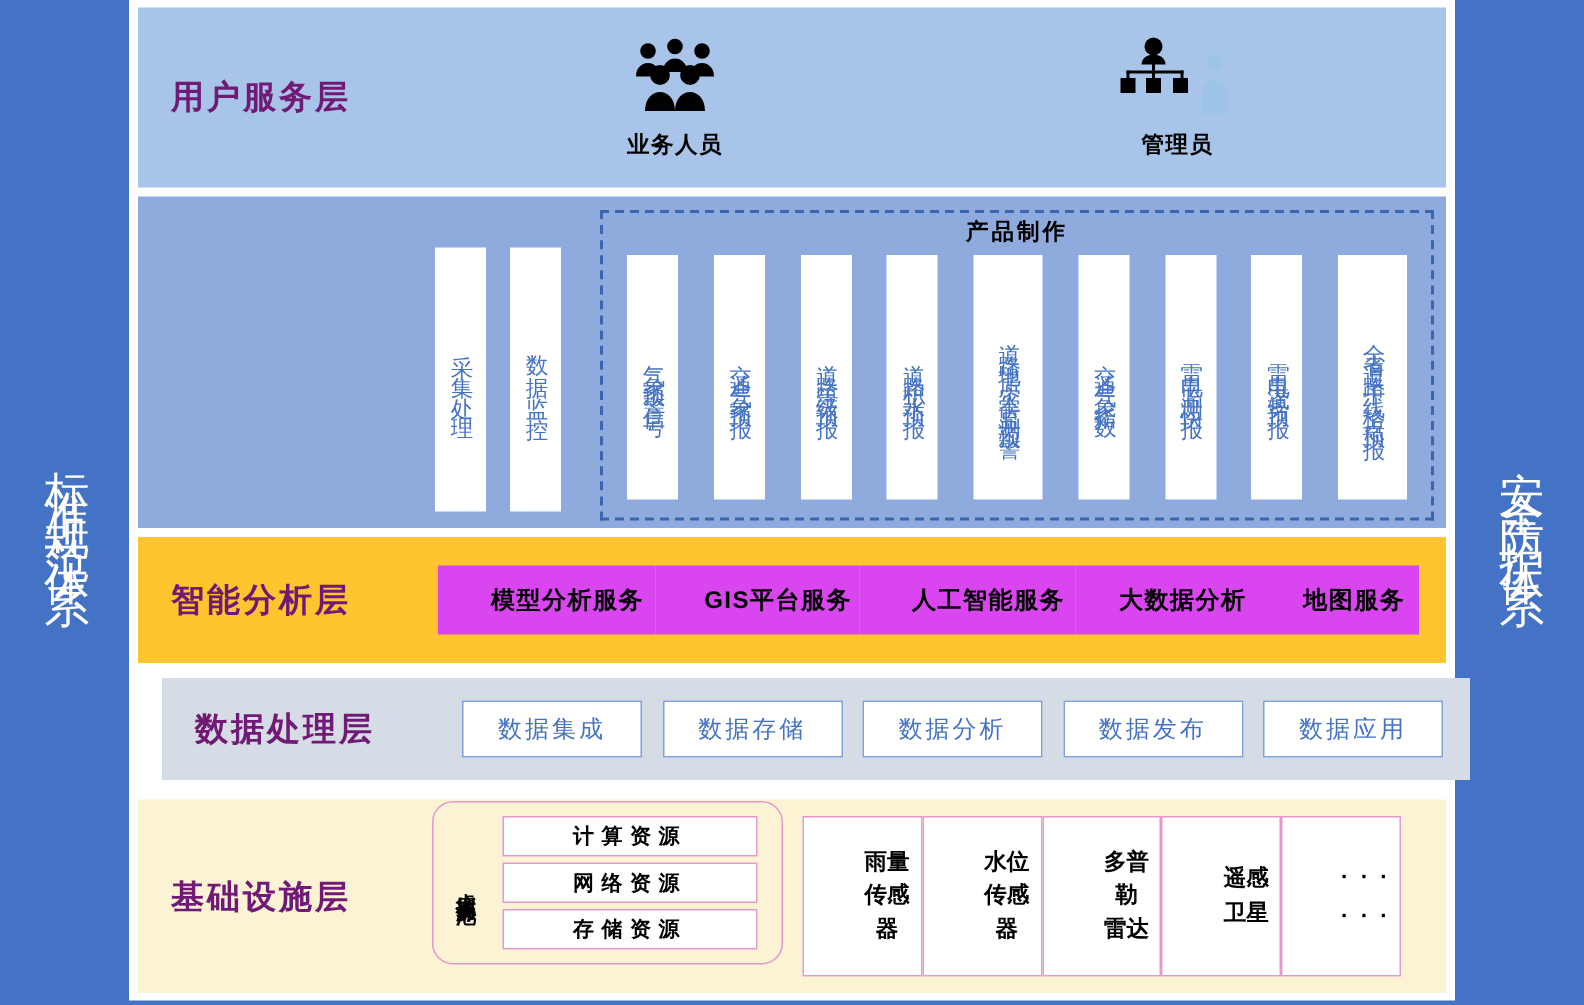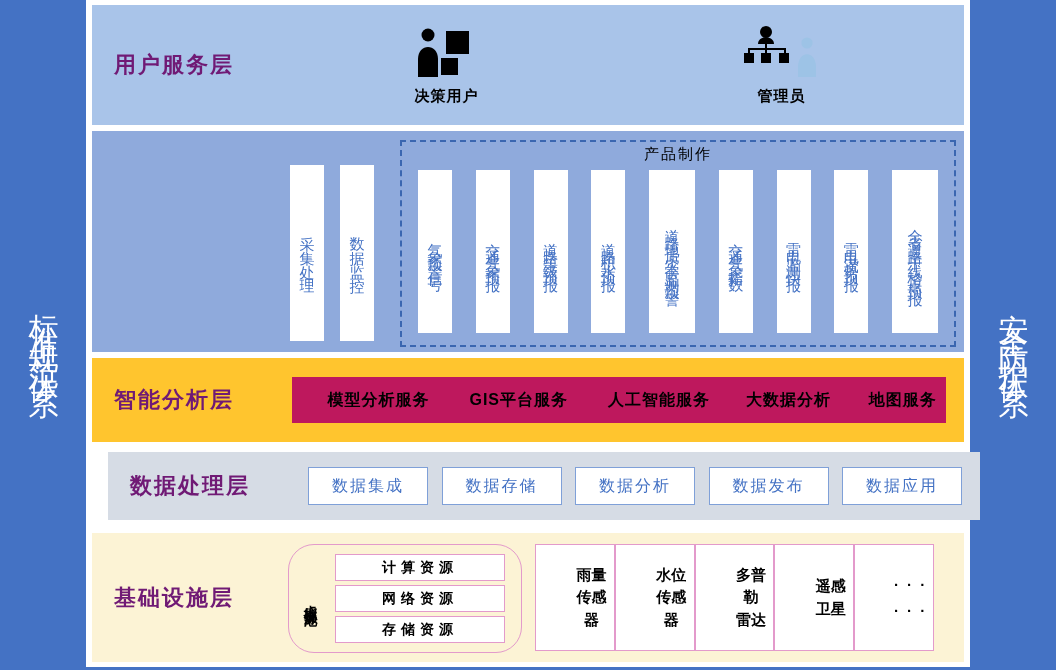--- a/index.html
+++ b/index.html
@@ -32,43 +32,43 @@
   .role-label{font-size:15px;font-weight:700;color:#000;letter-spacing:1px;}
 
   
   .standalone-cards{position:absolute;left:198px;top:34px;display:flex;gap:16px;}
   .vcard{width:34px;height:176px;background:#fff;display:flex;align-items:center;justify-content:center;}
   .vcard span{writing-mode:vertical-lr;text-orientation:upright;color:#4472C4;
               font-size:15px;line-height:1.2;letter-spacing:14px;}
   .product-box{position:absolute;left:308px;top:9px;width:552px;height:203px;
                border:2px dashed #3A66B0;}
   .product-title{position:absolute;top:3px;left:0;right:0;text-align:center;
-                 font-size:15px;font-weight:400;color:#000;letter-spacing:2px;}
+                 font-size:15px;font-weight:700;color:#000;letter-spacing:2px;}
   .product-cards{position:absolute;left:16px;right:16px;top:26px;bottom:10px;
                  display:flex;justify-content:space-between;align-items:center;}
   .product-cards .vcard{height:163px;}
   .product-cards .vcard span{letter-spacing:7px;max-height:150px;}
   .product-cards .vcard.wide{width:46px;}
 
   
   .acards{position:absolute;left:200px;right:18px;top:0;bottom:0;
           display:flex;align-items:center;justify-content:space-between;}
-  .acard{background:#be185d;height:46px;display:flex;align-items:center;justify-content:center;
+  .acard{background:#d946ef;height:46px;display:flex;align-items:center;justify-content:center;
          font-size:16px;font-weight:600;color:#000;letter-spacing:1px;padding-left:28px;}
   .acard.w1{width:130px}.acard.w2{width:120px}.acard.w3{width:130px}.acard.w4{width:96px}.acard.w5{width:96px}
 
   
   .dcards{position:absolute;left:200px;right:18px;top:0;bottom:0;
           display:flex;align-items:center;justify-content:space-between;}
   .dcard{background:#fff;border:1px solid #7FA0D8;color:#4472C4;font-size:16px;
          width:118px;height:36px;display:flex;align-items:center;justify-content:center;letter-spacing:2px;}
 
   
-  .pool{position:absolute;left:196px;top:11px;width:232px;height:107px;
-        border:1px solid #E39ACB;border-radius:26px;}
+  .pool{position:absolute;left:196px;top:1px;width:232px;height:107px;
+        border:1px solid #E39ACB;border-radius:14px;}
   .pool-label{position:absolute;left:12px;top:50%;transform:translateY(-50%);
               writing-mode:vertical-lr;text-orientation:upright;font-size:13.5px;
               color:#000;letter-spacing:2px;font-weight:600;}
   .pool-items{position:absolute;left:46px;right:16px;top:9px;bottom:9px;
               display:flex;flex-direction:column;justify-content:space-between;}
   .pool-item{background:#fff;border:1px solid #E39ACB;height:25px;
              display:flex;align-items:center;justify-content:center;
              font-size:14px;font-weight:600;color:#000;letter-spacing:5px;}
   .devices{position:absolute;left:443px;right:30px;top:11px;bottom:11px;
            display:flex;justify-content:space-between;}
@@ -90,32 +90,38 @@
   </div>
 
   <div class="side right">
     <div class="side-text">安全防护体系</div>
   </div>
 
   <div class="layer layer-user">
     <div class="row-label">用户服务层</div>
     <div class="roles">
 
-
       <div class="role">
         <span>
-          <svg width="70" height="56" viewBox="0 0 70 56" fill="#000" xmlns="http://www.w3.org/2000/svg">
-            <circle cx="16" cy="10" r="6.5"></circle>
-            <path d="M6 34 C6 18,26 18,26 34 L26 52 L6 52 Z"></path>
-            <rect x="34" y="6" width="23" height="23"></rect>
-            <rect x="29" y="33" width="17" height="17"></rect>
+          <svg width="84" height="56" viewBox="0 0 84 56" fill="#000" xmlns="http://www.w3.org/2000/svg">
+            <circle cx="24" cy="10" r="5.2"></circle>
+              <path d="M16 27 C16 15,32 15,32 27 Z"></path>
+            <circle cx="42" cy="7" r="5.2"></circle>
+              <path d="M34 24 C34 12,50 12,50 24 Z"></path>
+            <circle cx="60" cy="10" r="5.2"></circle>
+              <path d="M52 27 C52 15,68 15,68 27 Z"></path>
+            <circle cx="32" cy="26" r="6.6"></circle>
+              <path d="M22 50 C22 33,42 33,42 50 Z"></path>
+            <circle cx="52" cy="26" r="6.6"></circle>
+              <path d="M42 50 C42 33,62 33,62 50 Z"></path>
           </svg>
         </span>
-        <div class="role-label">决策用户</div>
-      </div>
+        <div class="role-label">业务人员</div>
+      </div>
+
 
       <div class="role">
         <span>
           <svg width="82" height="56" viewBox="0 0 82 56" xmlns="http://www.w3.org/2000/svg">
             <g fill="#000">
               <circle cx="25" cy="7" r="6"></circle>
               <path d="M17 19 C17 10,33 10,33 19 Z"></path>
               <rect x="24" y="17" width="2" height="6"></rect>
               <rect x="7" y="23" width="38" height="2"></rect>
               <rect x="7" y="23" width="2" height="5"></rect>

